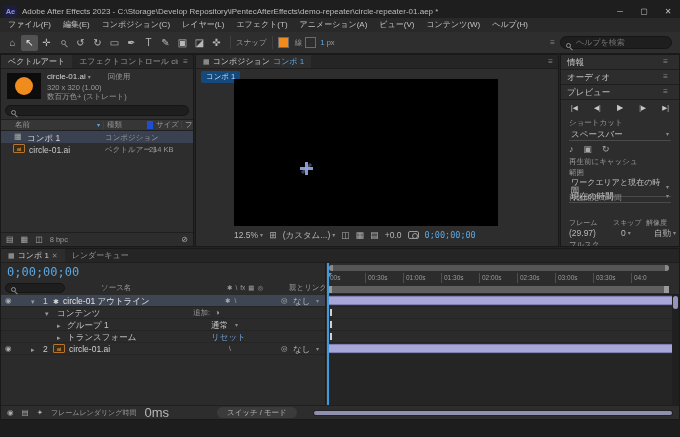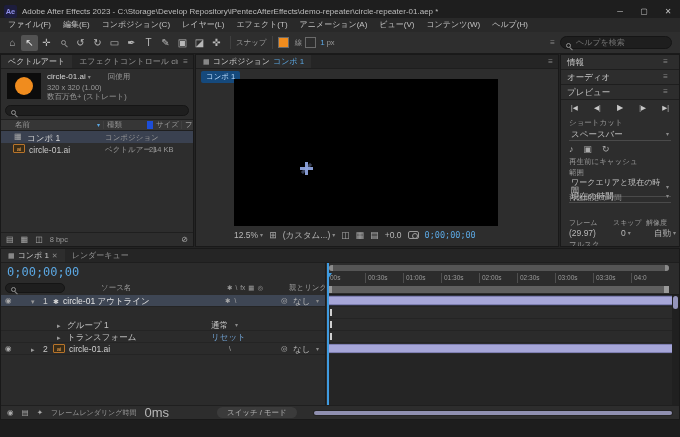--- a/index.html
+++ b/index.html
@@ -301,20 +301,26 @@
         <span class="tspan" style="left:52px;color:#d9d9d9;font-size:7px">✱</span>
         <span class="tspan" style="left:62px;color:#e2e2e2">circle-01 アウトライン</span>
         <span class="tspan" style="left:224px;gap:4px;color:#aaa;font-size:6.5px">
             <span>✱</span>
             <span>\</span>
           </span>
         <span class="tspan ic" style="left:280px;font-size:7.5px">◎</span>
         <span class="tspan" style="left:292px;color:#b8b8b8">なし</span>
         <span class="tspan caret" style="left:313px">▾</span>
       </div>
+      <div class="tlrow" style="top:44px">
+        <span class="tspan" style="left:44px;color:#9a9a9a;font-size:7px">▾</span>
+        <span class="tspan" style="left:56px;color:#c4c4c4">コンテンツ</span>
+        <span class="tspan lbl" style="left:192px">追加:</span>
+        <span class="tspan ic" style="left:214px;font-size:7.5px">◑</span>
+      </div>
       <div class="tlrow" style="top:56px">
         <span class="tspan" style="left:56px;color:#9a9a9a;font-size:7px">▸</span>
         <span class="tspan" style="left:66px;color:#c4c4c4">グループ 1</span>
         <span class="tspan" style="left:210px;color:#c0c0c0">通常</span>
         <span class="tspan caret" style="left:232px">▾</span>
       </div>
       <div class="tlrow" style="top:68px">
         <span class="tspan" style="left:56px;color:#9a9a9a;font-size:7px">▸</span>
         <span class="tspan" style="left:66px;color:#c4c4c4">トランスフォーム</span>
         <span class="tspan" style="left:210px;color:#6f9fce">リセット</span>

